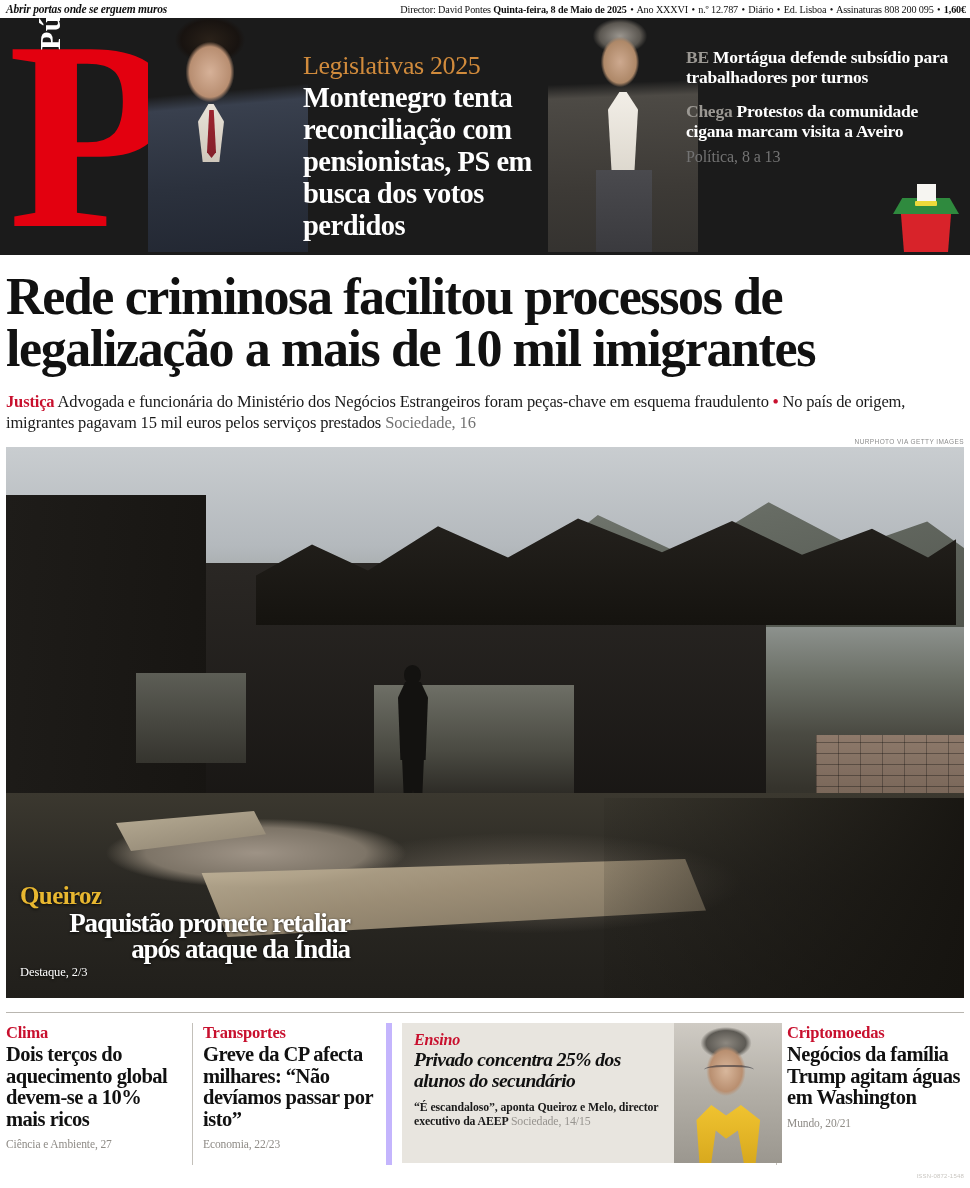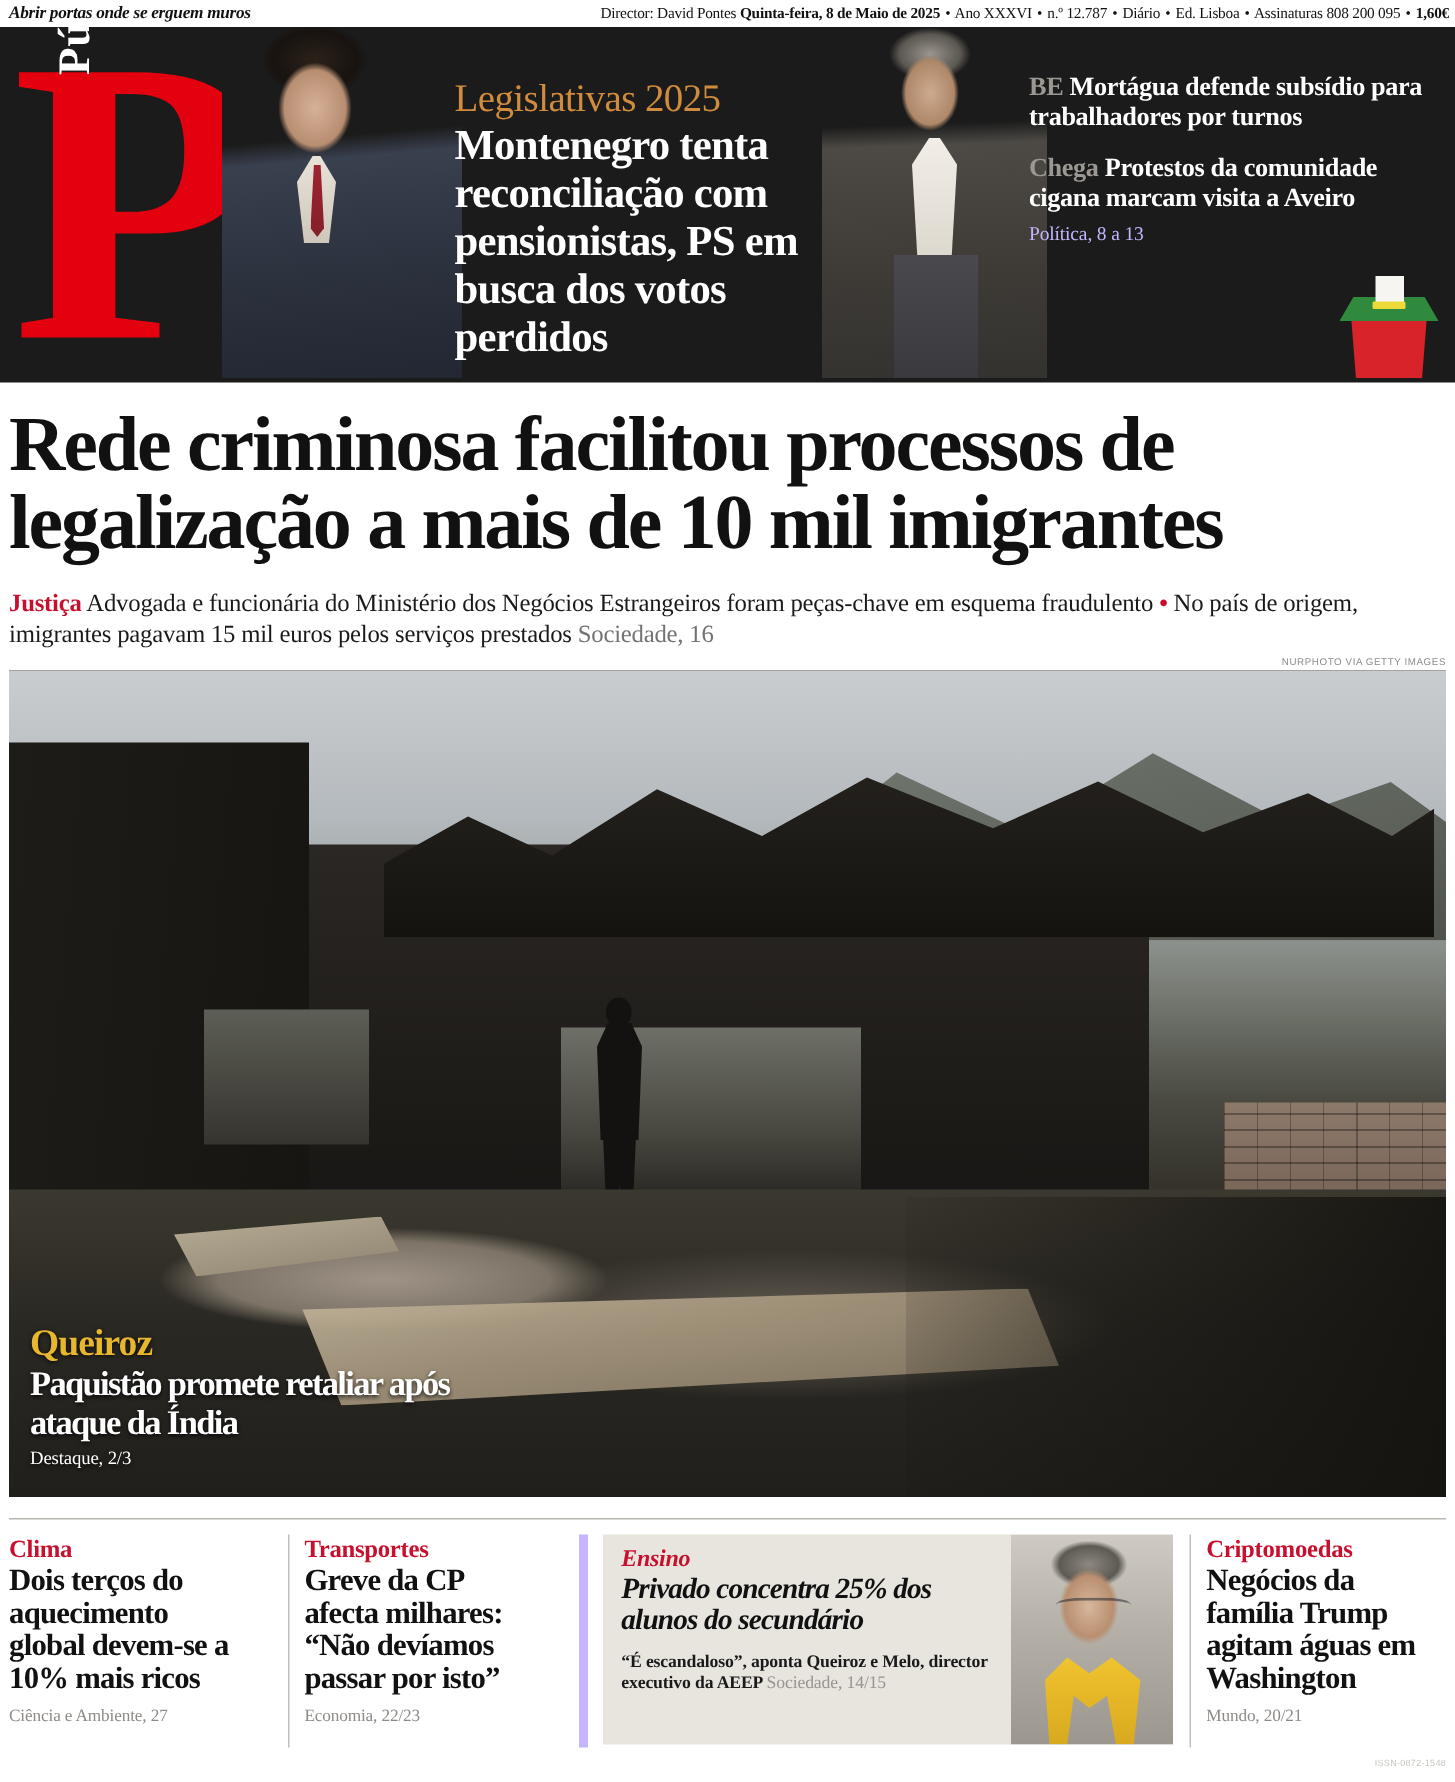--- a/index.html
+++ b/index.html
@@ -178,22 +178,22 @@
   }
   .brief {
     font-size: 17.5px;
     line-height: 19.5px;
     font-weight: bold;
     letter-spacing: -0.25px;
     margin-bottom: 15px;
   }
   .brief .party { color: #9b9893; }
   .brief-ref {
-    color: #c4b5fd;
-    font-size: 13px;
+    color: #737373;
+    font-size: 16px;
     font-weight: normal;
     letter-spacing: -0.1px;
     margin-top: -8px;
   }
 
   
   .ballot {
     position: absolute;
     left: 893px;
     top: 168px;
@@ -391,25 +391,26 @@
     text-shadow: 0 1px 3px rgba(0,0,0,0.8);
   }
   .cap-kicker {
     color: #e8b730;
     font-size: 25px;
     font-weight: bold;
     letter-spacing: -0.6px;
     line-height: 27px;
   }
   .cap-head {
-    font-size: 23px;
+    font-size: 27px;
     font-weight: bold;
     line-height: 26px;
     letter-spacing: -1.1px;
     margin-top: 1px;
+    text-align: right;
   }
   .cap-ref {
     font-size: 12.5px;
     font-weight: normal;
     letter-spacing: -0.1px;
     margin-top: 3px;
   }
 
   
   .rule-thin {
@@ -420,21 +421,21 @@
   .bottom {
     display: flex;
     margin: 0 6px;
     height: 152px;
     padding-top: 10px;
   }
   .bcol {
     padding: 0 10px;
     position: relative;
   }
-  .bcol + .bcol { border-left: 1px solid #c3c0ba; margin-left: 17px; }
+  .bcol + .bcol { border-left: 1px solid #c3c0ba; }
   .bcol.c1 { width: 190px; padding-left: 0; }
   .bcol.c2 { width: 198px; }
   .bcol.c3 { width: 390px; padding: 0; border-left: 6px solid #c4b5fd; }
   .bcol.c4 { width: 192px; padding-right: 0; }
 
   .b-kicker {
     color: #c8102e;
     font-size: 16.5px;
     font-weight: bold;
     letter-spacing: -0.2px;

